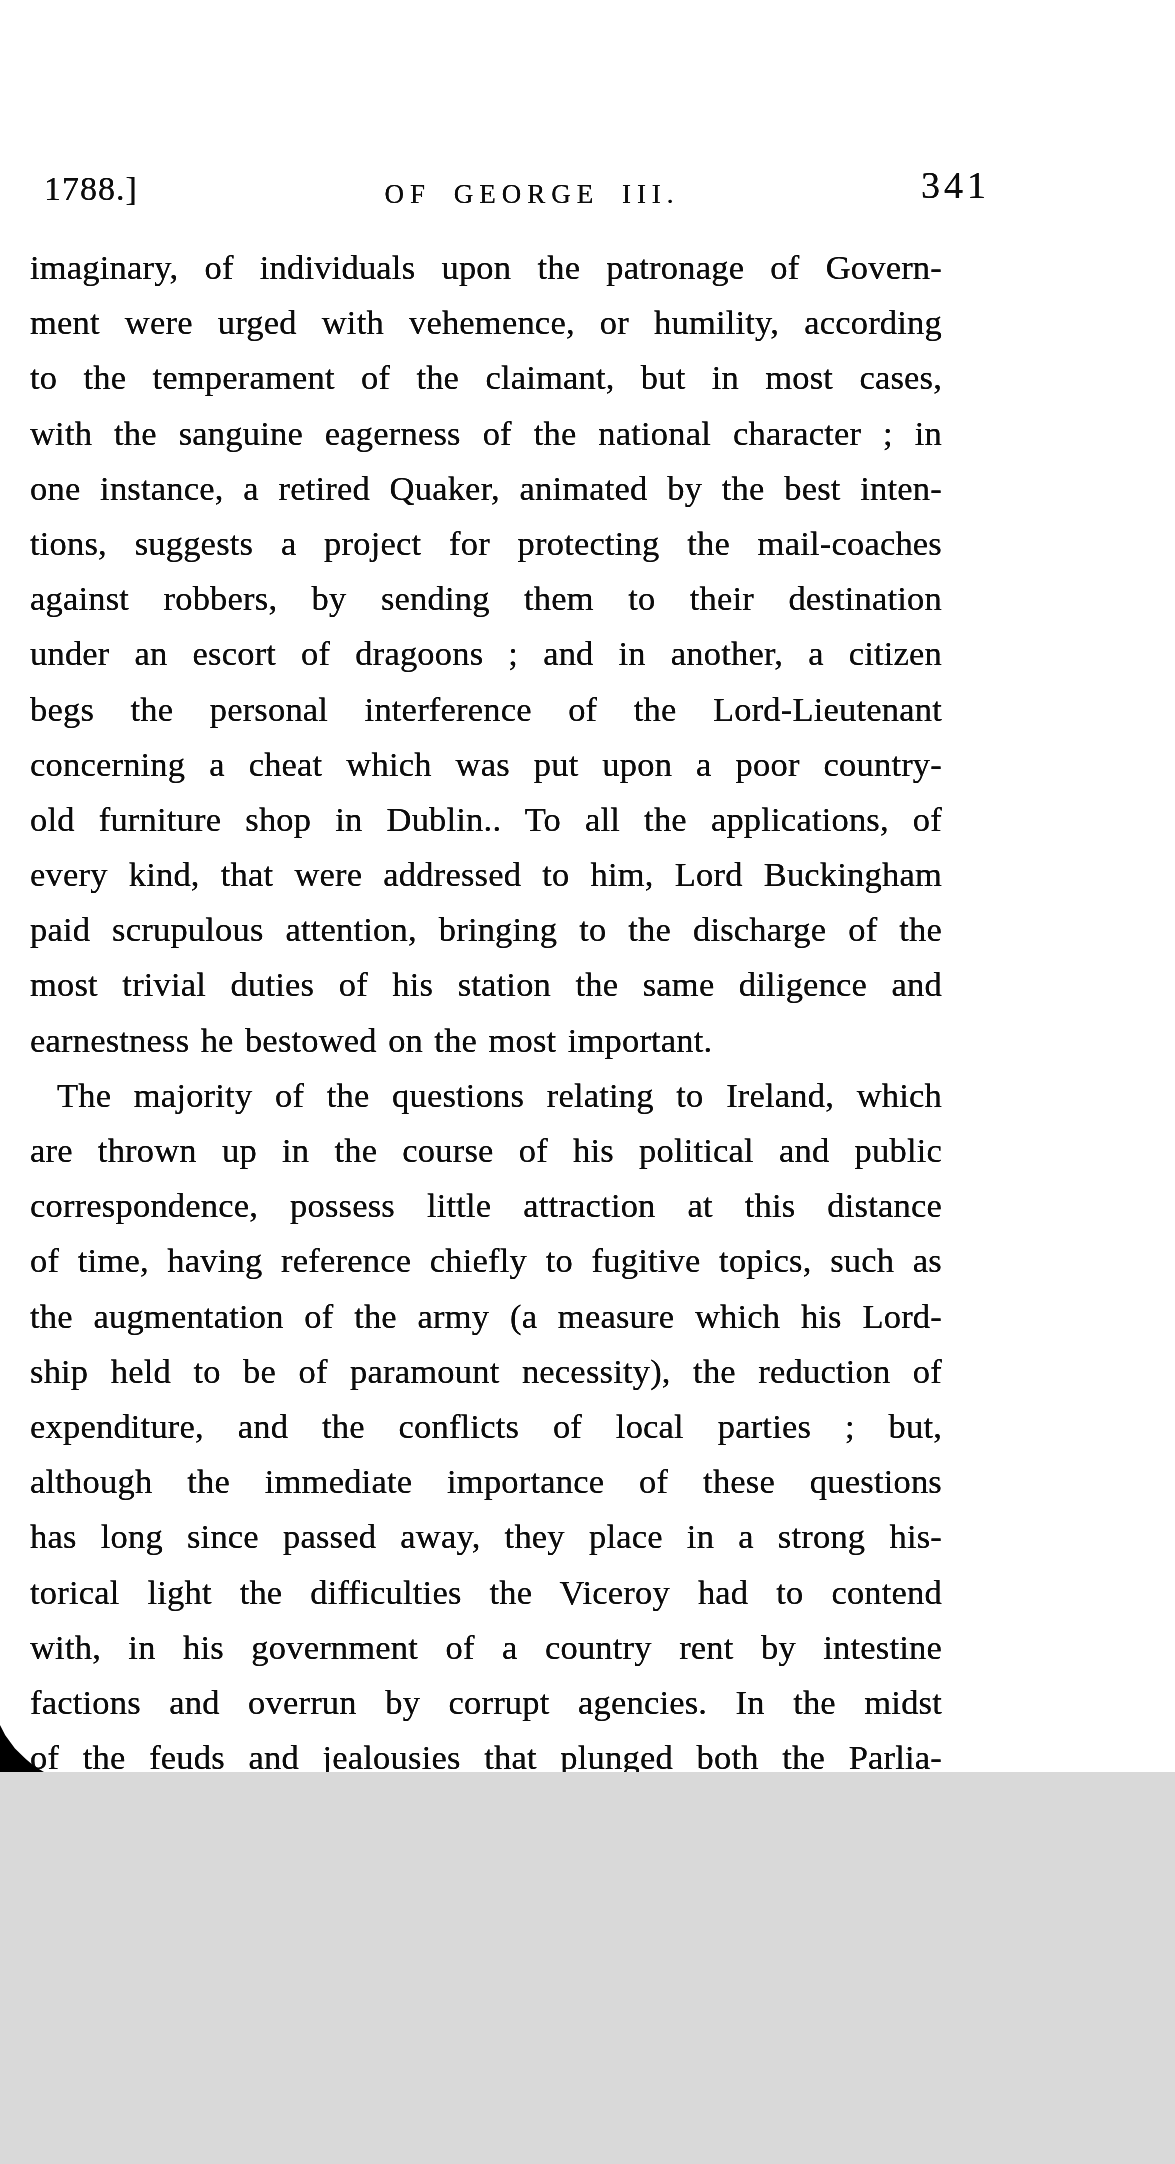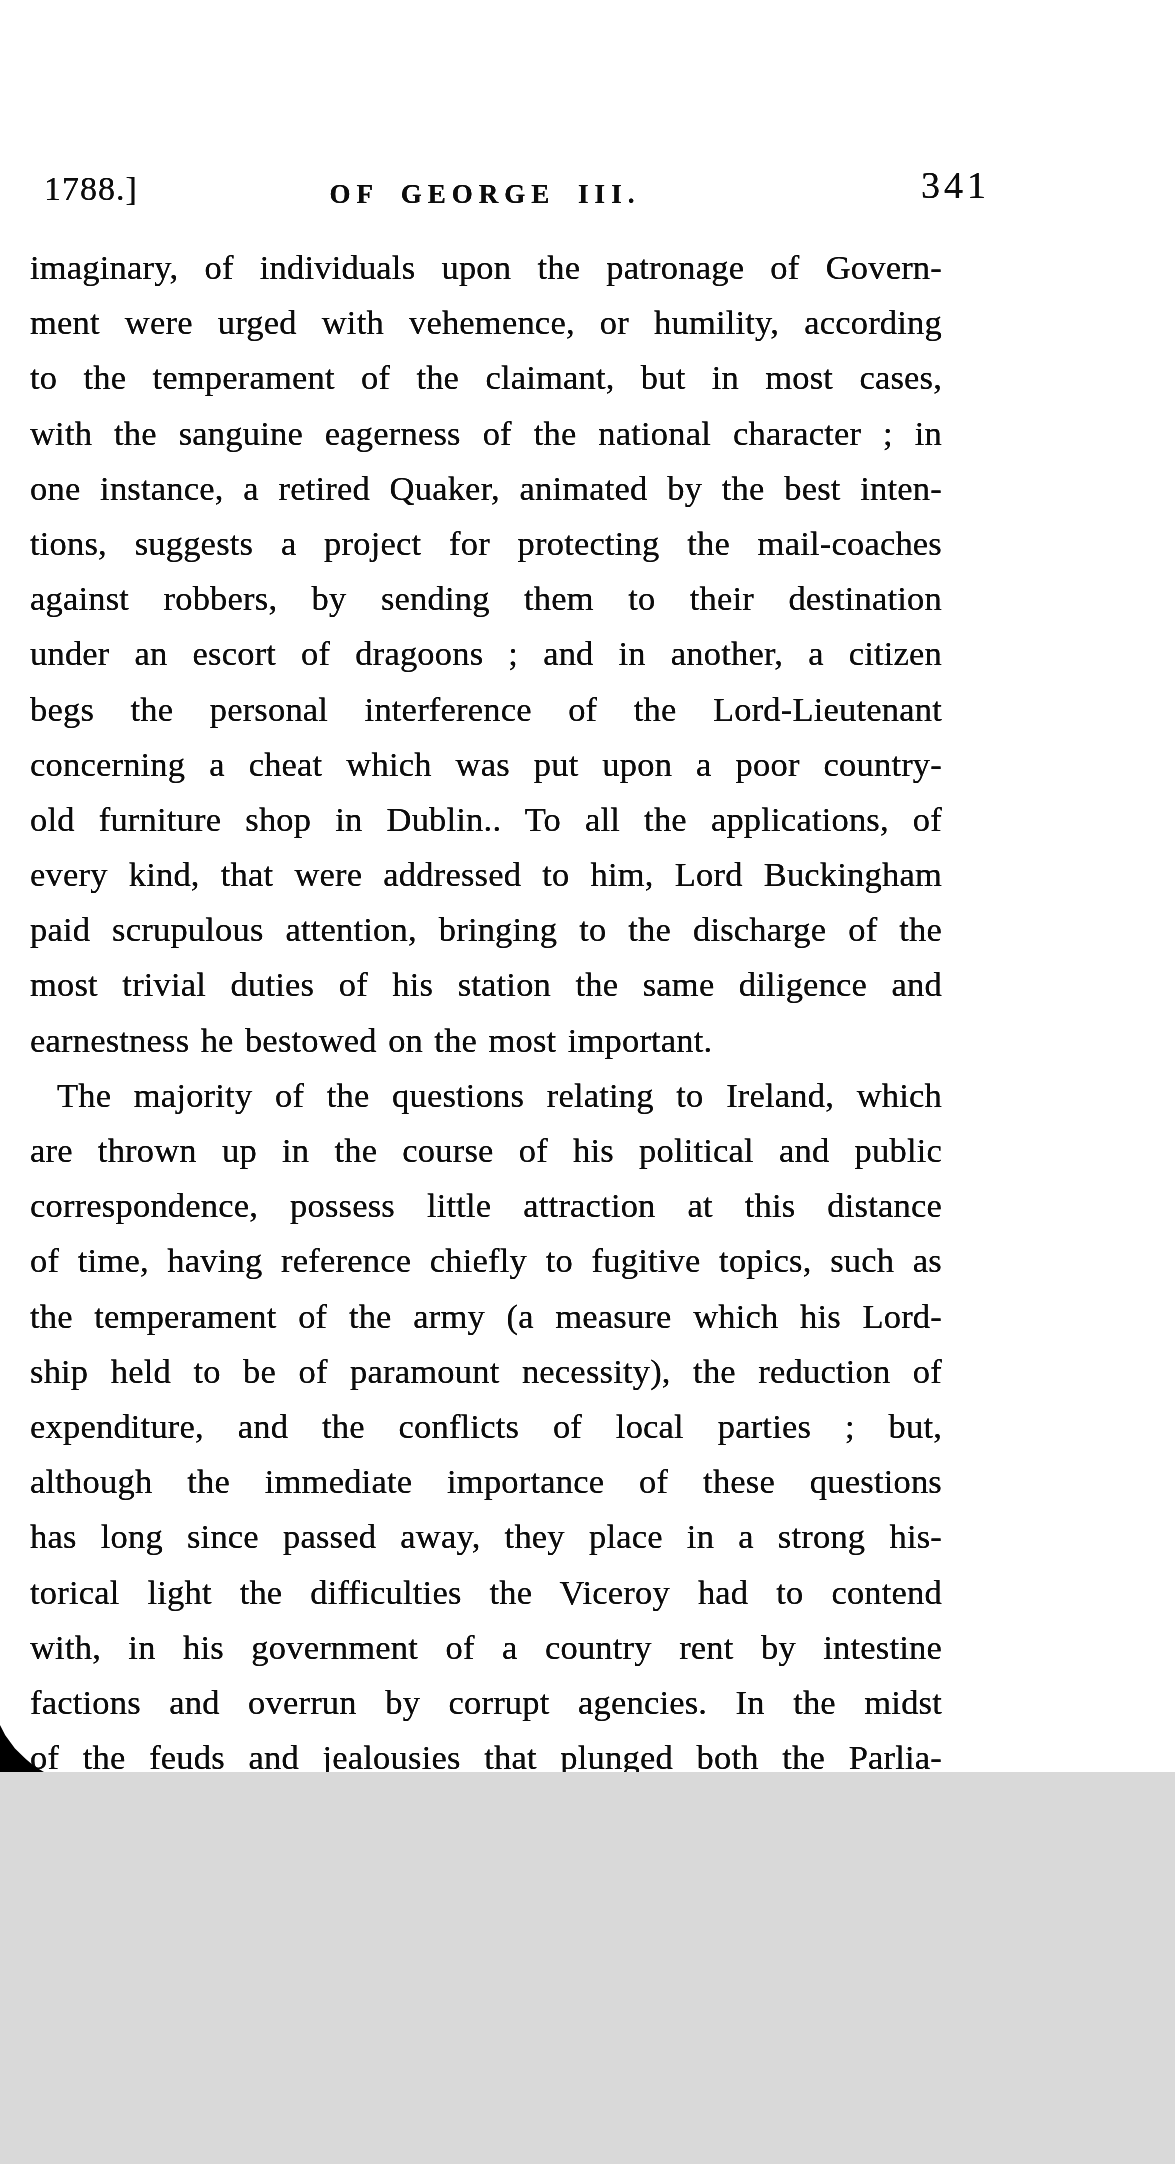--- a/index.html
+++ b/index.html
@@ -7,21 +7,21 @@
     position:relative;
     width:1175px;height:1772px;
     background:#ffffff;
     font-family:"Liberation Serif", serif;
     color:#0c0c0c;
     overflow:hidden;
     text-shadow:0 0 0.55px #000;
   }
   .header span{position:absolute;white-space:nowrap;}
   .h-left{left:44px;top:170px;font-size:34px;letter-spacing:1px;}
-  .h-center{left:485px;top:179px;transform:translateX(-50%);font-size:27px;font-weight:700;letter-spacing:6px;word-spacing:10px;text-align:right;}
+  .h-center{left:532px;top:179px;transform:translateX(-50%);font-size:27px;font-weight:400;letter-spacing:6px;word-spacing:10px;text-align:right;}
   .h-right{left:921px;top:163px;font-size:38px;letter-spacing:4px;}
   .bodytext{
     position:absolute;left:30px;top:240px;width:912px;
   }
   .line{
     height:55.2px;line-height:55.2px;
     font-size:34.5px;
     word-spacing:2.5px;letter-spacing:0.2px;
     text-align:justify;
     text-align-last:justify;
@@ -63,21 +63,21 @@
       <div class="line">concerning a cheat which was put upon a poor country-</div>
       <div class="line">old furniture shop in Dublin.. To all the applications, of</div>
       <div class="line">every kind, that were addressed to him, Lord Buckingham</div>
       <div class="line">paid scrupulous attention, bringing to the discharge of the</div>
       <div class="line">most trivial duties of his station the same diligence and</div>
       <div class="line unjust">earnestness he bestowed on the most important.</div>
       <div class="line indent">The majority of the questions relating to Ireland, which</div>
       <div class="line">are thrown up in the course of his political and public</div>
       <div class="line">correspondence, possess little attraction at this distance</div>
       <div class="line">of time, having reference chiefly to fugitive topics, such as</div>
-      <div class="line">the temperament of the army (a measure which his Lord-</div>
+      <div class="line">the augmentation of the army (a measure which his Lord-</div>
       <div class="line">ship held to be of paramount necessity), the reduction of</div>
       <div class="line">expenditure, and the conflicts of local parties ; but,</div>
       <div class="line">although the immediate importance of these questions</div>
       <div class="line">has long since passed away, they place in a strong his-</div>
       <div class="line">torical light the difficulties the Viceroy had to contend</div>
       <div class="line">with, in his government of a country rent by intestine</div>
       <div class="line">factions and overrun by corrupt agencies. In the midst</div>
       <div class="line">of the feuds and jealousies that plunged both the Parlia-</div>
       <div class="line">ment and the people into a condition of constant tumult,</div>
     </div>

